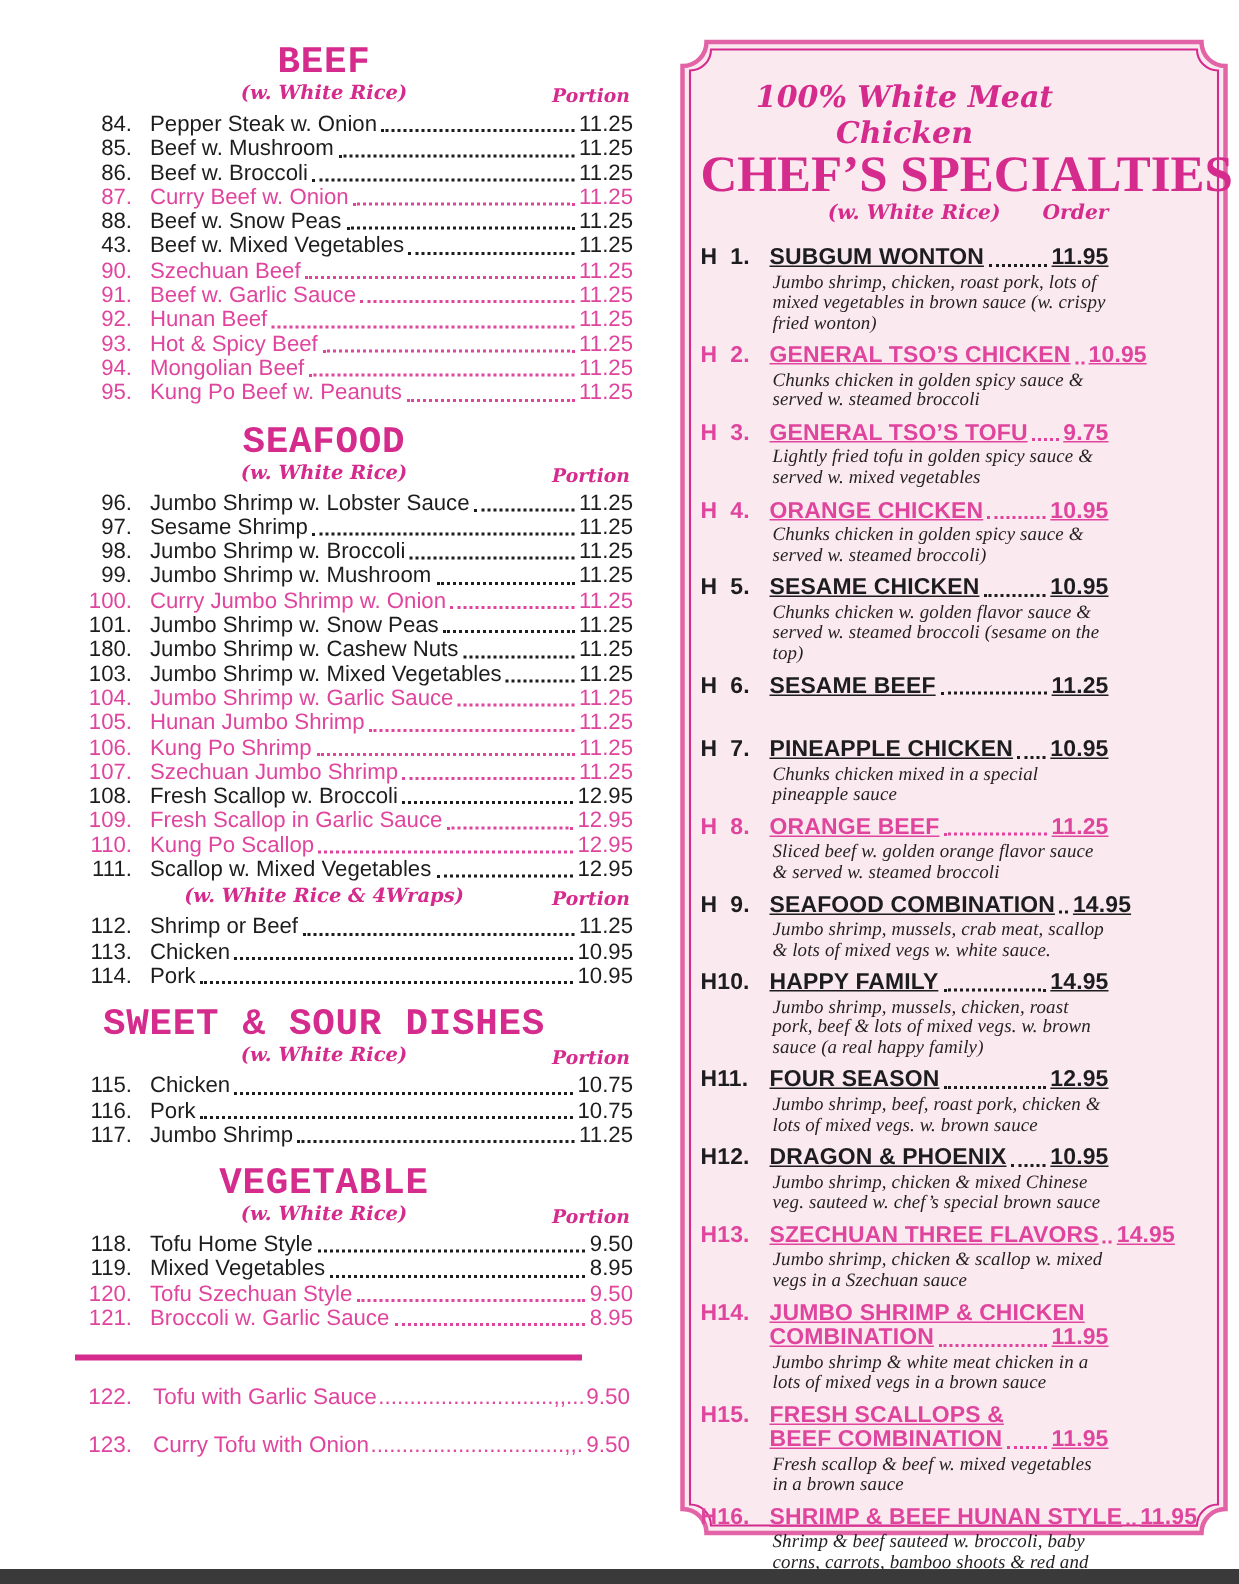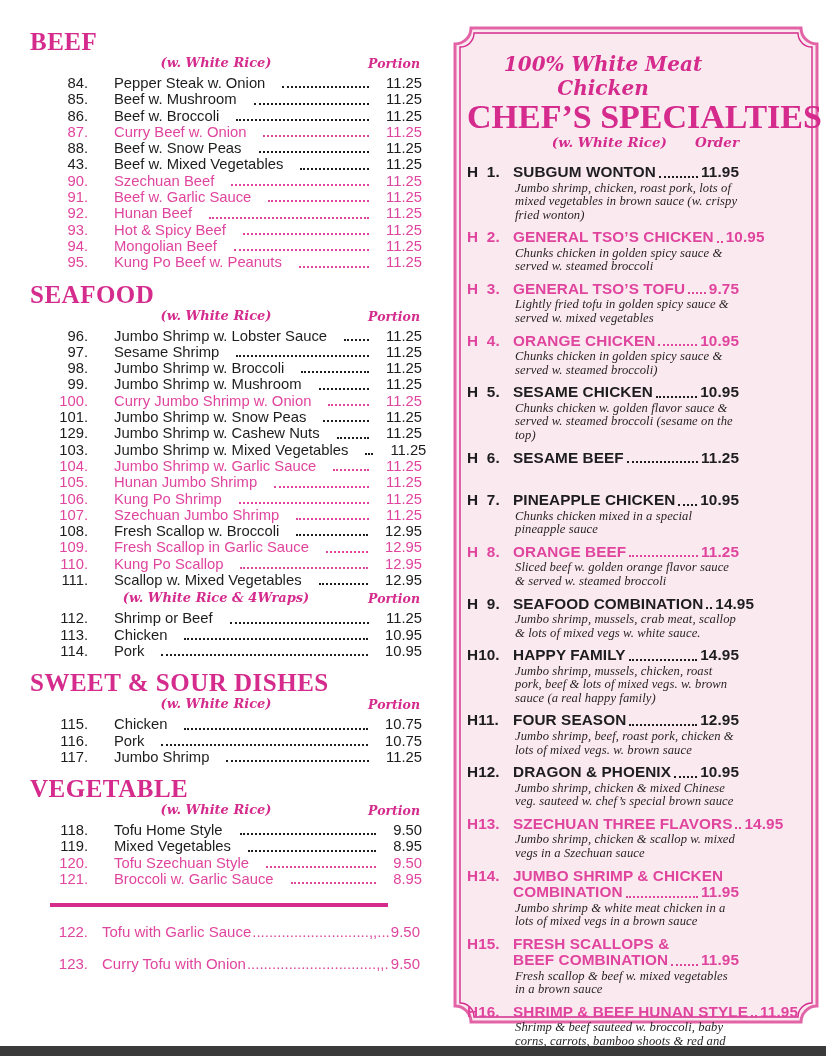--- a/index.html
+++ b/index.html
@@ -2,28 +2,28 @@
 <html><head>
 <meta charset="utf-8">
 <style>
   html,body{margin:0;padding:0;}
   body{background:#ffffff;font-family:"Liberation Sans",sans-serif;}
   .page{position:relative;width:826px;height:1056px;background:#ffffff;overflow:hidden;}
 
   
   .left-col{position:absolute;left:30px;top:18px;width:402px;}
   .section{margin-bottom:2px;}
-  .sec-title{font-family:Liberation Serif, serif;font-weight:bold;font-size:25px;line-height:27px;
-             color:#d42b8d;text-align:left;padding-right:30px;letter-spacing:.5px;margin-top:10px;}
+  .sec-title{font-family:Liberation Mono, monospace;font-weight:bold;font-size:25px;line-height:27px;
+             color:#d42b8d;text-align:center;padding-right:30px;letter-spacing:.5px;margin-top:10px;}
   .sec-sub-row{position:relative;height:17px;margin-bottom:3px;}
   .sec-sub{font-family:"DejaVu Serif",serif;font-style:italic;font-weight:bold;font-size:13px;
            color:#d42b8d;text-align:center;padding-right:30px;}
   .portion{position:absolute;right:12px;top:1px;font-family:"DejaVu Serif",serif;font-style:italic;
            font-weight:bold;font-size:12.5px;color:#d42b8d;}
-  .mrow{display:flex;align-items:baseline;height:16.3px;font-size:14.8px;gap:14px;}
+  .mrow{display:flex;align-items:baseline;height:16.3px;font-size:14.8px;}
   .mrow .num{width:58px;flex:none;text-align:right;}
   .mrow .iname{margin-left:12px;white-space:nowrap;flex:none;}
   .mrow .dots{flex:1;min-width:8px;border-bottom:2px dotted currentColor;align-self:flex-end;margin:0 3px 3px 3px;}
   .mrow .price{flex:none;padding-right:10px;}
   .ink-black{color:#1d1d1f;}
   .ink-pink{color:#e0459e;}
   .divider{height:4px;background:#d42b8d;margin:16px 8px 16px 20px;width:338px;}
   .xrow{display:flex;align-items:baseline;font-size:15px;color:#e0459e;margin-bottom:15px;height:17px;}
   .xrow .num{width:58px;flex:none;text-align:right;}
   .xrow .iname{margin-left:14px;white-space:nowrap;flex:none;}
@@ -38,21 +38,21 @@
            color:#d42b8d;text-align:center;margin-top:12px;}
   .panel-title{font-family:Liberation Serif, serif;font-weight:bold;font-size:34px;line-height:30px;
            color:#d42b8d;text-align:center;white-space:nowrap;margin-top:2px;}
   .panel-subrow{font-family:"DejaVu Serif",serif;font-style:italic;font-weight:bold;font-size:13.5px;
            color:#d42b8d;text-align:right;margin:2px 0 14px 0;}
   .panel-subrow .order{margin-left:28px;}
   .h-item{margin-bottom:4px;}
   .h-row{display:flex;align-items:baseline;font-weight:bold;font-size:15.3px;line-height:16.5px;letter-spacing:.1px;}
   .h-code{width:46px;flex:none;white-space:pre;}
   .h-main{flex:1;min-width:0;}
-  .h-line{display:flex;align-items:flex-start;}
+  .h-line{display:flex;align-items:flex-start;text-decoration:underline;}
   .h-line .hname{white-space:nowrap;flex:none;}
   .h-line .dots{flex:1;min-width:6px;border-bottom:2px dotted currentColor;align-self:flex-end;margin:0 3px 3px 3px;}
   .h-line .price{flex:none;}
   .h-desc{font-family:"Liberation Serif",serif;font-style:italic;font-weight:normal;font-size:12.6px;
           line-height:13.6px;color:#231f20;max-width:252px;margin:1px 0 3px 2px;}
   .h-item.gap-after{margin-bottom:26px;}
 
   .bottom-bar{position:absolute;left:0;top:1046px;width:826px;height:10px;background:#3a3a3a;}
 </style>
 </head>
@@ -177,21 +177,21 @@
             <span class="dots"></span>
             <span class="price">11.25</span>
           </div>
           <div class="mrow ink-black">
             <span class="num">101.</span>
             <span class="iname">Jumbo Shrimp w. Snow Peas</span>
             <span class="dots"></span>
             <span class="price">11.25</span>
           </div>
           <div class="mrow ink-black">
-            <span class="num">129.</span>
+            <span class="num">180.</span>
             <span class="iname">Jumbo Shrimp w. Cashew Nuts</span>
             <span class="dots"></span>
             <span class="price">11.25</span>
           </div>
           <div class="mrow ink-black">
             <span class="num">103.</span>
             <span class="iname">Jumbo Shrimp w. Mixed Vegetables</span>
             <span class="dots"></span>
             <span class="price">11.25</span>
           </div>

